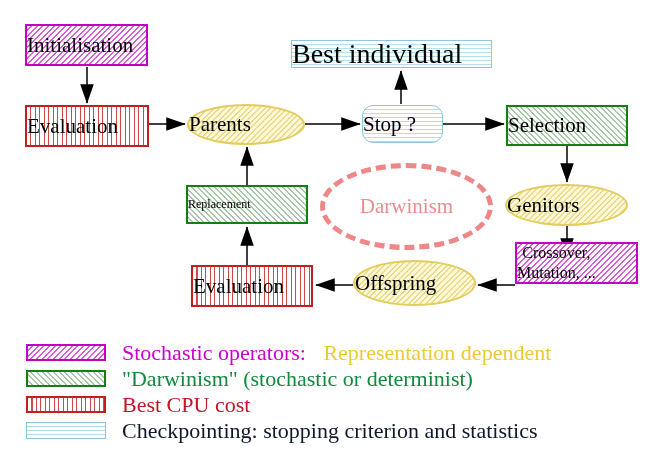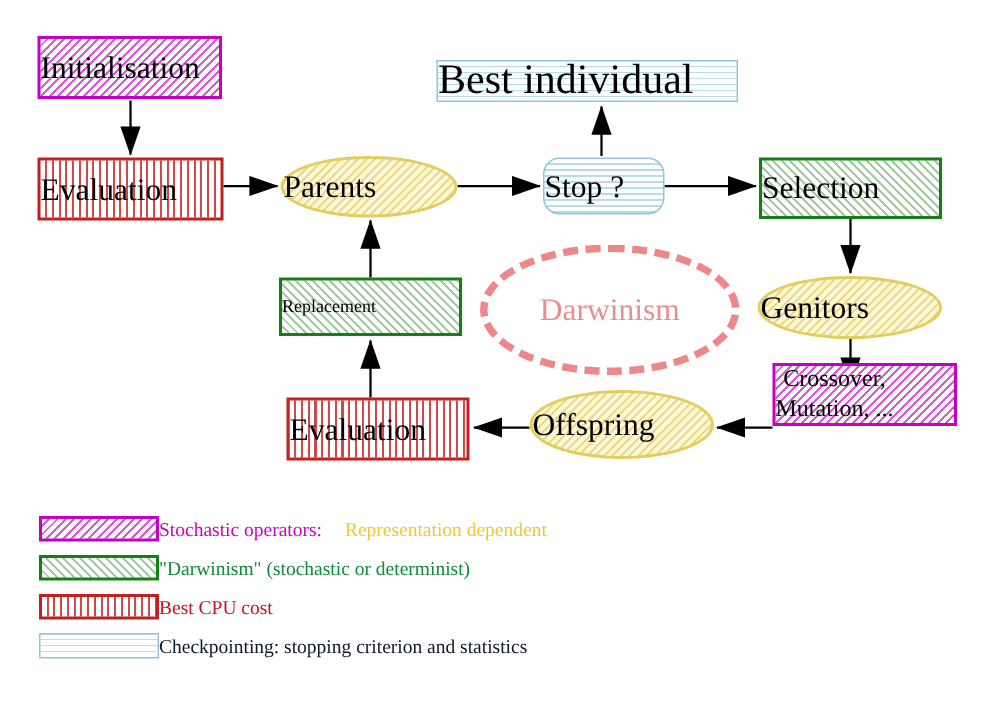--- a/index.html
+++ b/index.html
@@ -39,21 +39,21 @@
   .generation-ellipse{
     position:absolute;box-sizing:border-box;border:5px dashed #ee8787;border-radius:50%;
     display:flex;align-items:center;justify-content:center;
     color:#e98e8e;font-size:21px;
   }
   .two-line{white-space:pre-line;text-align:center;font-size:16px;line-height:1.25;}
   
   .legend{position:absolute;left:26px;top:344px;width:630px;}
   .legend-row{display:flex;align-items:center;height:17px;margin-bottom:9px;}
   .swatch{width:80px;height:17px;box-sizing:border-box;flex:0 0 auto;}
-  .legend-text{font-size:13px;white-space:nowrap;}
+  .legend-text{margin-left:16px;font-size:22px;white-space:nowrap;}
   .t-magenta{color:#cc00cc;}
   .t-gold{color:#eec935;margin-left:12px;}
   .t-green{color:#108a3c;}
   .t-red{color:#c41425;}
   .t-cyan{color:#0f172a;}
 </style>
 </head>
 <body>
 
 <div id="stage">

